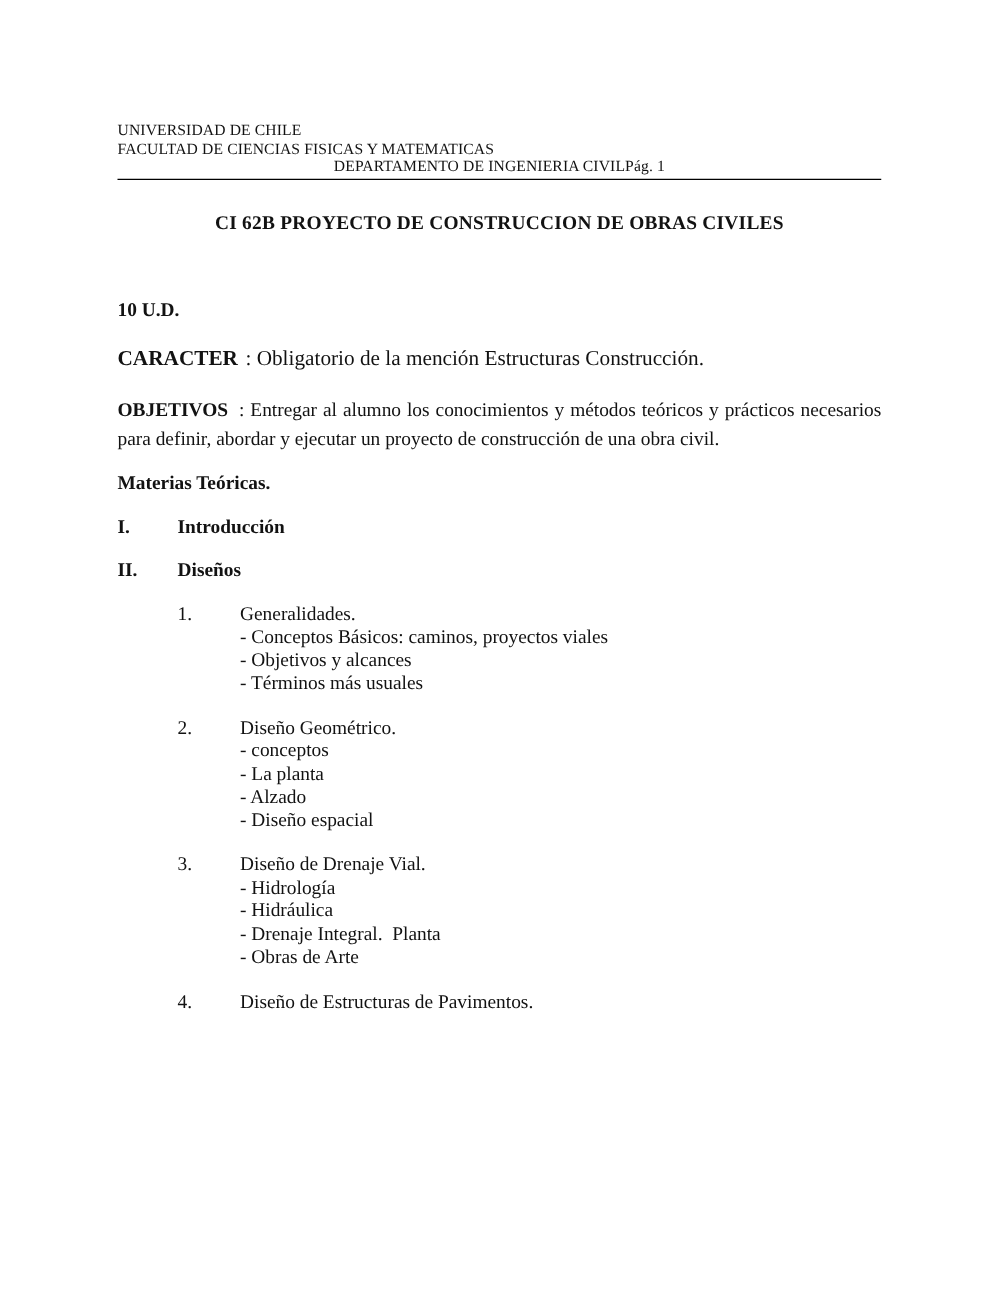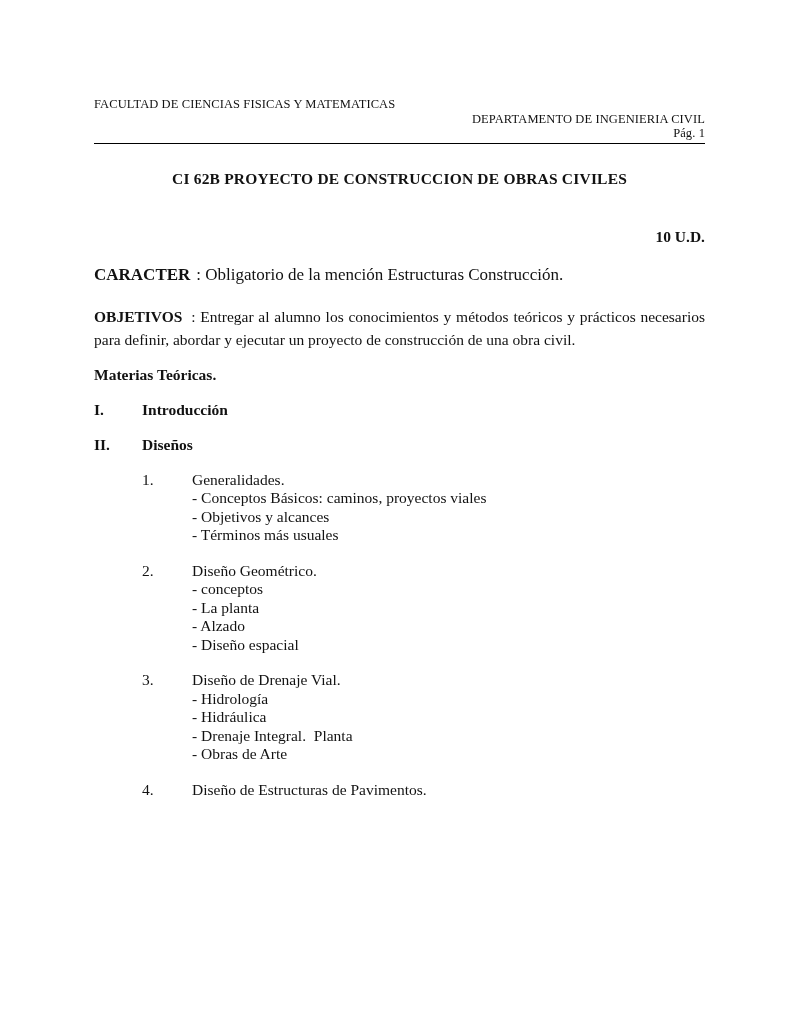--- a/index.html
+++ b/index.html
@@ -16,33 +16,32 @@
     overflow: hidden;
   }
   
   .hdr { font-size: 12.5px; line-height: 14.5px; letter-spacing: 0.1px; }
   .hdr-rule-row {
     display: flex;
     justify-content: center;
     align-items: flex-end;
     border-bottom: 1.5px solid #000;
     padding-bottom: 2px;
-    flex-direction: column;
   }
   
   .title {
     margin-top: 26px;
     text-align: center;
     font-weight: 700;
     font-size: 15.5px;
     letter-spacing: 0.2px;
   }
   .units {
-    margin-top: 40px;
-    text-align: right;
+    margin-top: 52px;
+    text-align: left;
     font-weight: 700;
     font-size: 15.5px;
   }
   
   .req-row {
     margin-top: 55px;
     display: flex;
     justify-content: space-between;
     font-size: 15.5px;
   }
@@ -72,20 +71,21 @@
   }
   .item-num { width: 50px; flex: 0 0 50px; }
   .subitem { white-space: pre-wrap; }
 </style>
 </head>
 <body>
 
 <div class="page">
 
   <div class="hdr">
+    <div>UNIVERSIDAD DE CHILE</div>
     <div>FACULTAD DE CIENCIAS FISICAS Y MATEMATICAS</div>
     <div class="hdr-rule-row">
       <span>DEPARTAMENTO DE INGENIERIA CIVIL</span>
       <span>Pág. 1</span>
     </div>
   </div>
 
   <div class="title">CI 62B PROYECTO DE CONSTRUCCION DE OBRAS CIVILES</div>
 
   <div class="units">10 U.D.</div>

